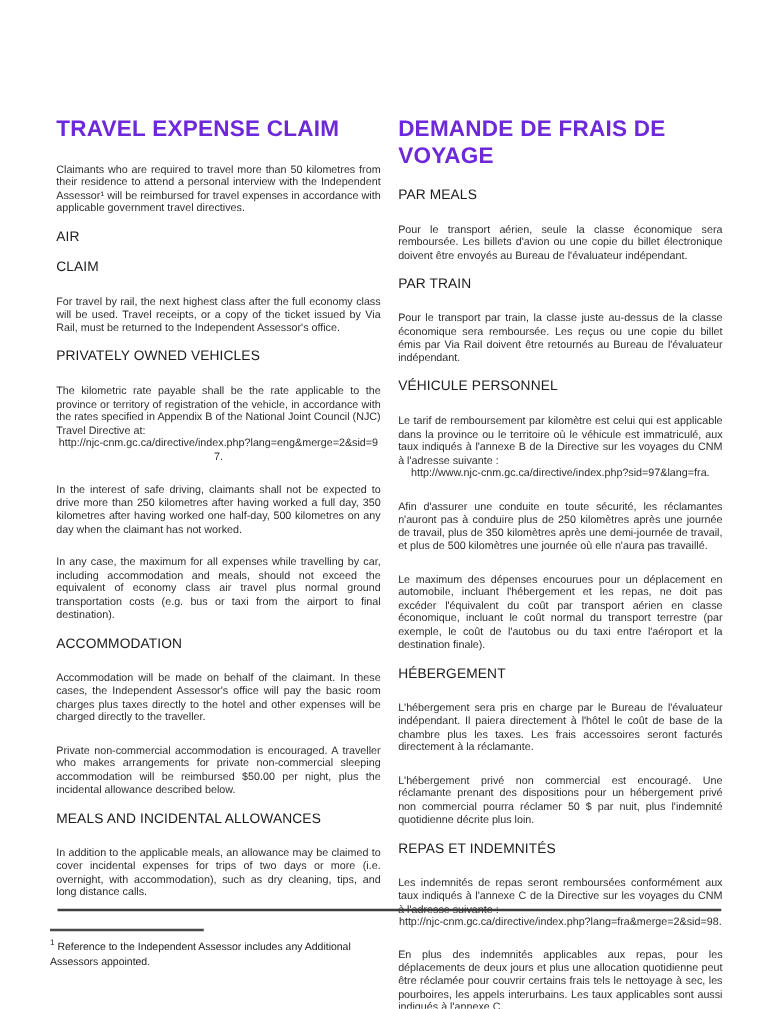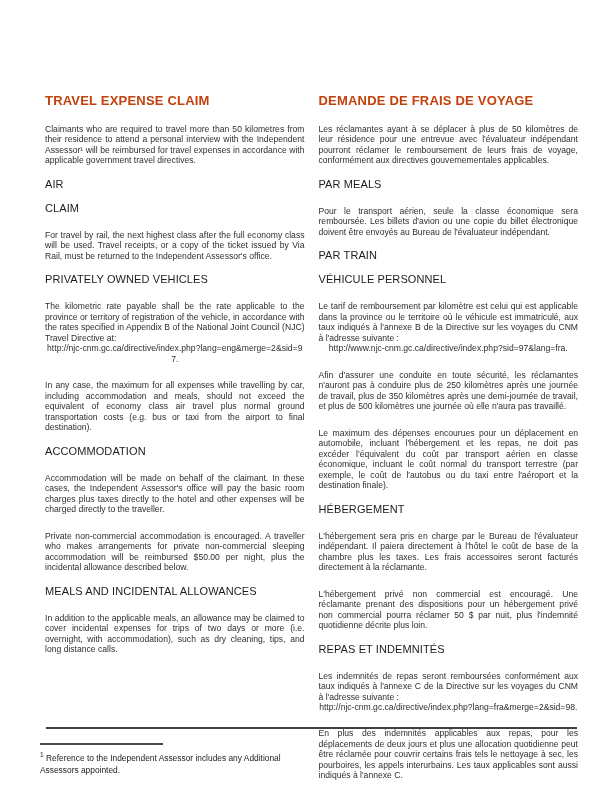--- a/index.html
+++ b/index.html
@@ -12,22 +12,22 @@
     overflow:hidden;
   }
   .page {
     position:absolute; inset:0;
     padding:93px 38px 0 45px;
     box-sizing:border-box;
   }
   .columns { display:flex; gap:14px; }
   .col { flex:1 1 0; min-width:0; }
   .col-title {
-    font-size:13px; font-weight:bold; letter-spacing:0.2px;
-    color:#c2410c; margin:0 0 15px 0;
+    font-size:18px; font-weight:bold; letter-spacing:0.2px;
+    color:#6d28d9; margin:0 0 15px 0;
   }
   .sec-heading {
     font-size:11px; font-weight:normal; color:#1c1c1c;
     margin:12px 0 5px 0; letter-spacing:0.1px;
   }
   .para {
     font-size:8.6px; line-height:1.22; text-align:justify;
     color:#2e2e2e; margin:16px 0 7px 0;
   }
   .url {
@@ -54,33 +54,34 @@
 <div class="page">
   <div class="columns">
     <section class="col">
         <h1 class="col-title">TRAVEL EXPENSE CLAIM</h1>
         <p class="para">Claimants who are required to travel more than 50 kilometres from their residence to attend a personal interview with the Independent Assessor¹ will be reimbursed for travel expenses in accordance with applicable government travel directives.</p>
         <h2 class="sec-heading">AIR</h2>
         <h2 class="sec-heading">CLAIM</h2>
         <p class="para">For travel by rail, the next highest class after the full economy class will be used. Travel receipts, or a copy of the ticket issued by Via Rail, must be returned to the Independent Assessor's office.</p>
         <h2 class="sec-heading">PRIVATELY OWNED VEHICLES</h2>
         <p class="para">The kilometric rate payable shall be the rate applicable to the province or territory of registration of the vehicle, in accordance with the rates specified in Appendix B of the National Joint Council (NJC) Travel Directive at:<span class="url">http://njc-cnm.gc.ca/directive/index.php?lang=eng&amp;merge=2&amp;sid=97.</span></p>
+        <p class="para">In the interest of safe driving, claimants shall not be expected to drive more than 250 kilometres after having worked a full day, 350 kilometres after having worked one half-day, 500 kilometres on any day when the claimant has not worked.</p>
         <p class="para">In any case, the maximum for all expenses while travelling by car, including accommodation and meals, should not exceed the equivalent of economy class air travel plus normal ground transportation costs (e.g. bus or taxi from the airport to final destination).</p>
         <h2 class="sec-heading">ACCOMMODATION</h2>
         <p class="para">Accommodation will be made on behalf of the claimant. In these cases, the Independent Assessor's office will pay the basic room charges plus taxes directly to the hotel and other expenses will be charged directly to the traveller.</p>
         <p class="para">Private non-commercial accommodation is encouraged. A traveller who makes arrangements for private non-commercial sleeping accommodation will be reimbursed $50.00 per night, plus the incidental allowance described below.</p>
         <h2 class="sec-heading">MEALS AND INCIDENTAL ALLOWANCES</h2>
         <p class="para">In addition to the applicable meals, an allowance may be claimed to cover incidental expenses for trips of two days or more (i.e. overnight, with accommodation), such as dry cleaning, tips, and long distance calls.</p>
       </section>
     <section class="col">
         <h1 class="col-title">DEMANDE DE FRAIS DE VOYAGE</h1>
-        <p class="para">Les réclamantes ayant à se déplacer à plus de 50 kilomètres de leur résidence pour une entrevue avec l'évaluateur indépendant pourront réclamer le remboursement de leurs frais de voyage, conformément aux directives gouvernementales applicables.</p>
         <h2 class="sec-heading">PAR MEALS</h2>
         <p class="para">Pour le transport aérien, seule la classe économique sera remboursée. Les billets d'avion ou une copie du billet électronique doivent être envoyés au Bureau de l'évaluateur indépendant.</p>
         <h2 class="sec-heading">PAR TRAIN</h2>
+        <p class="para">Pour le transport par train, la classe juste au-dessus de la classe économique sera remboursée. Les reçus ou une copie du billet émis par Via Rail doivent être retournés au Bureau de l'évaluateur indépendant.</p>
         <h2 class="sec-heading">VÉHICULE PERSONNEL</h2>
         <p class="para">Le tarif de remboursement par kilomètre est celui qui est applicable dans la province ou le territoire où le véhicule est immatriculé, aux taux indiqués à l'annexe B de la Directive sur les voyages du CNM à l'adresse suivante :<span class="url">http://www.njc-cnm.gc.ca/directive/index.php?sid=97&amp;lang=fra.</span></p>
         <p class="para">Afin d'assurer une conduite en toute sécurité, les réclamantes n'auront pas à conduire plus de 250 kilomètres après une journée de travail, plus de 350 kilomètres après une demi-journée de travail, et plus de 500 kilomètres une journée où elle n'aura pas travaillé.</p>
         <p class="para">Le maximum des dépenses encourues pour un déplacement en automobile, incluant l'hébergement et les repas, ne doit pas excéder l'équivalent du coût par transport aérien en classe économique, incluant le coût normal du transport terrestre (par exemple, le coût de l'autobus ou du taxi entre l'aéroport et la destination finale).</p>
         <h2 class="sec-heading">HÉBERGEMENT</h2>
         <p class="para">L'hébergement sera pris en charge par le Bureau de l'évaluateur indépendant. Il paiera directement à l'hôtel le coût de base de la chambre plus les taxes. Les frais accessoires seront facturés directement à la réclamante.</p>
         <p class="para">L'hébergement privé non commercial est encouragé. Une réclamante prenant des dispositions pour un hébergement privé non commercial pourra réclamer 50 $ par nuit, plus l'indemnité quotidienne décrite plus loin.</p>
         <h2 class="sec-heading">REPAS ET INDEMNITÉS</h2>
         <p class="para">Les indemnités de repas seront remboursées conformément aux taux indiqués à l'annexe C de la Directive sur les voyages du CNM à l'adresse suivante :<span class="url">http://njc-cnm.gc.ca/directive/index.php?lang=fra&amp;merge=2&amp;sid=98.</span></p>
         <p class="para">En plus des indemnités applicables aux repas, pour les déplacements de deux jours et plus une allocation quotidienne peut être réclamée pour couvrir certains frais tels le nettoyage à sec, les pourboires, les appels interurbains. Les taux applicables sont aussi indiqués à l'annexe C.</p>

